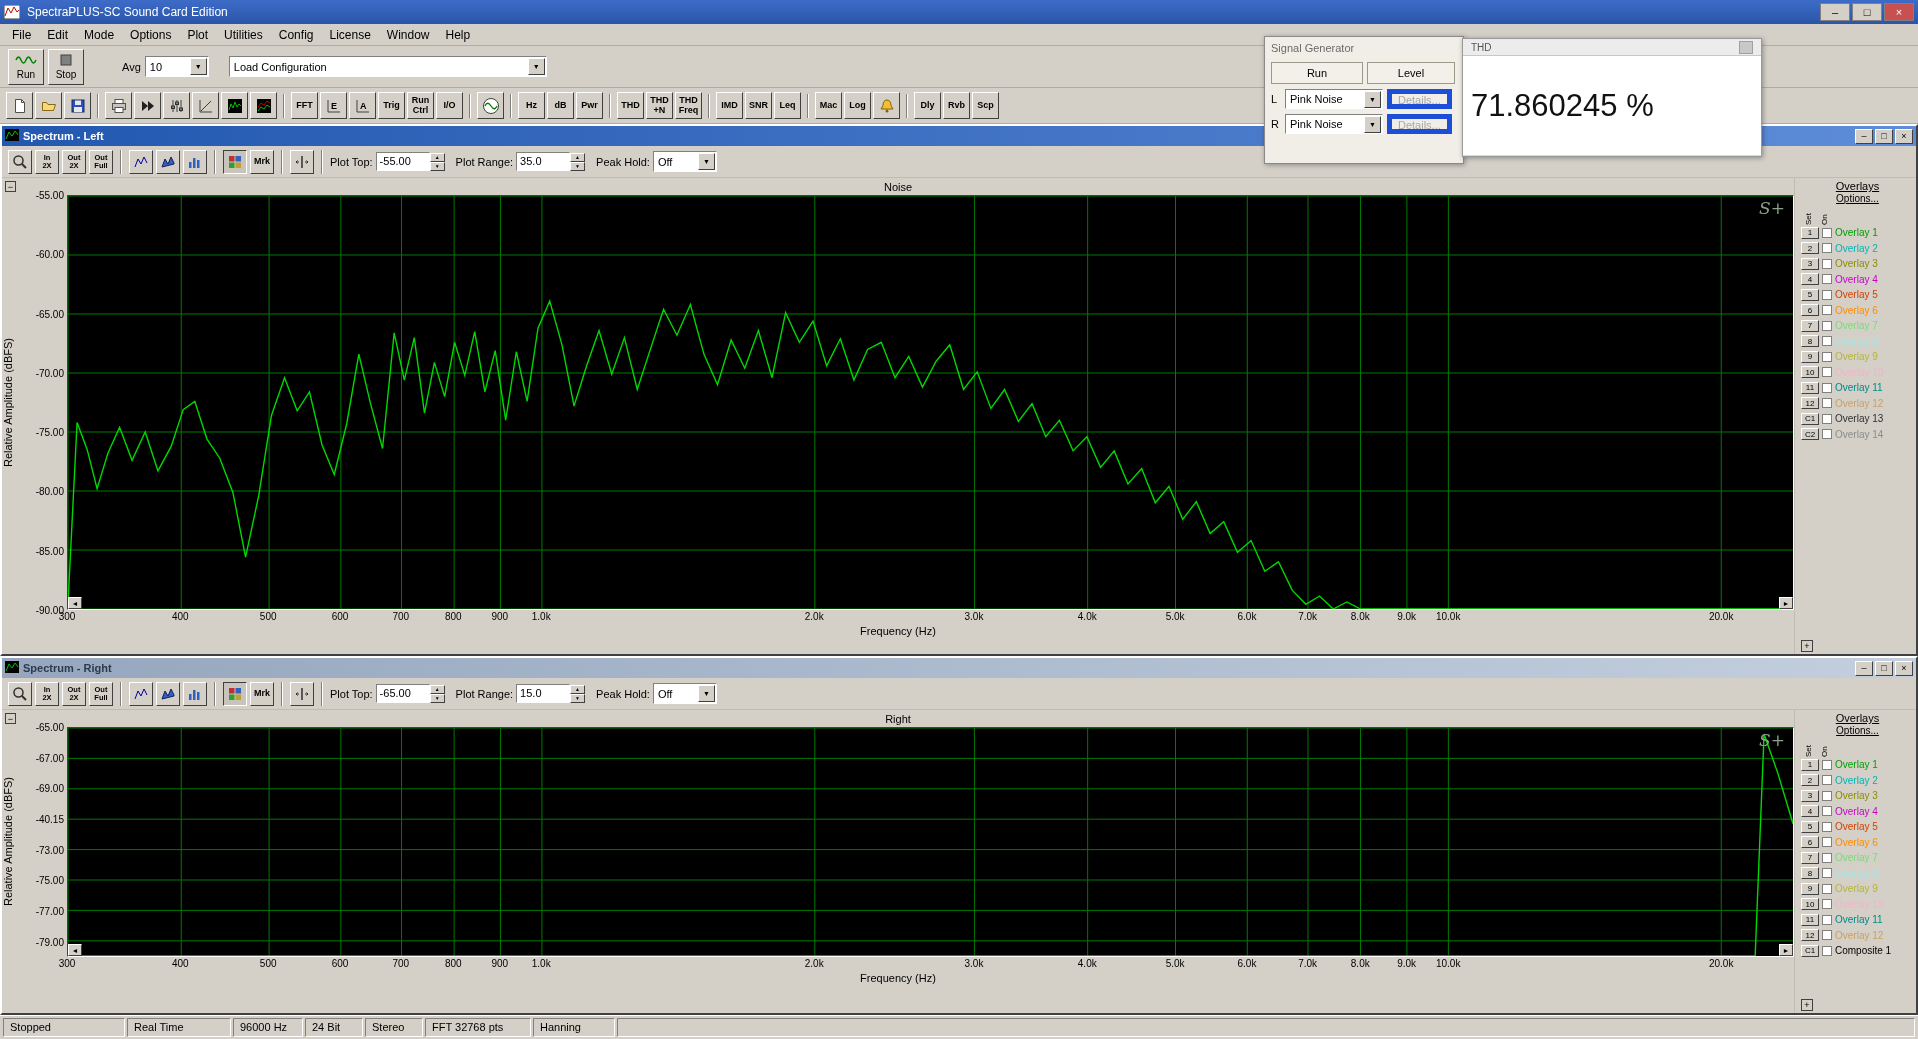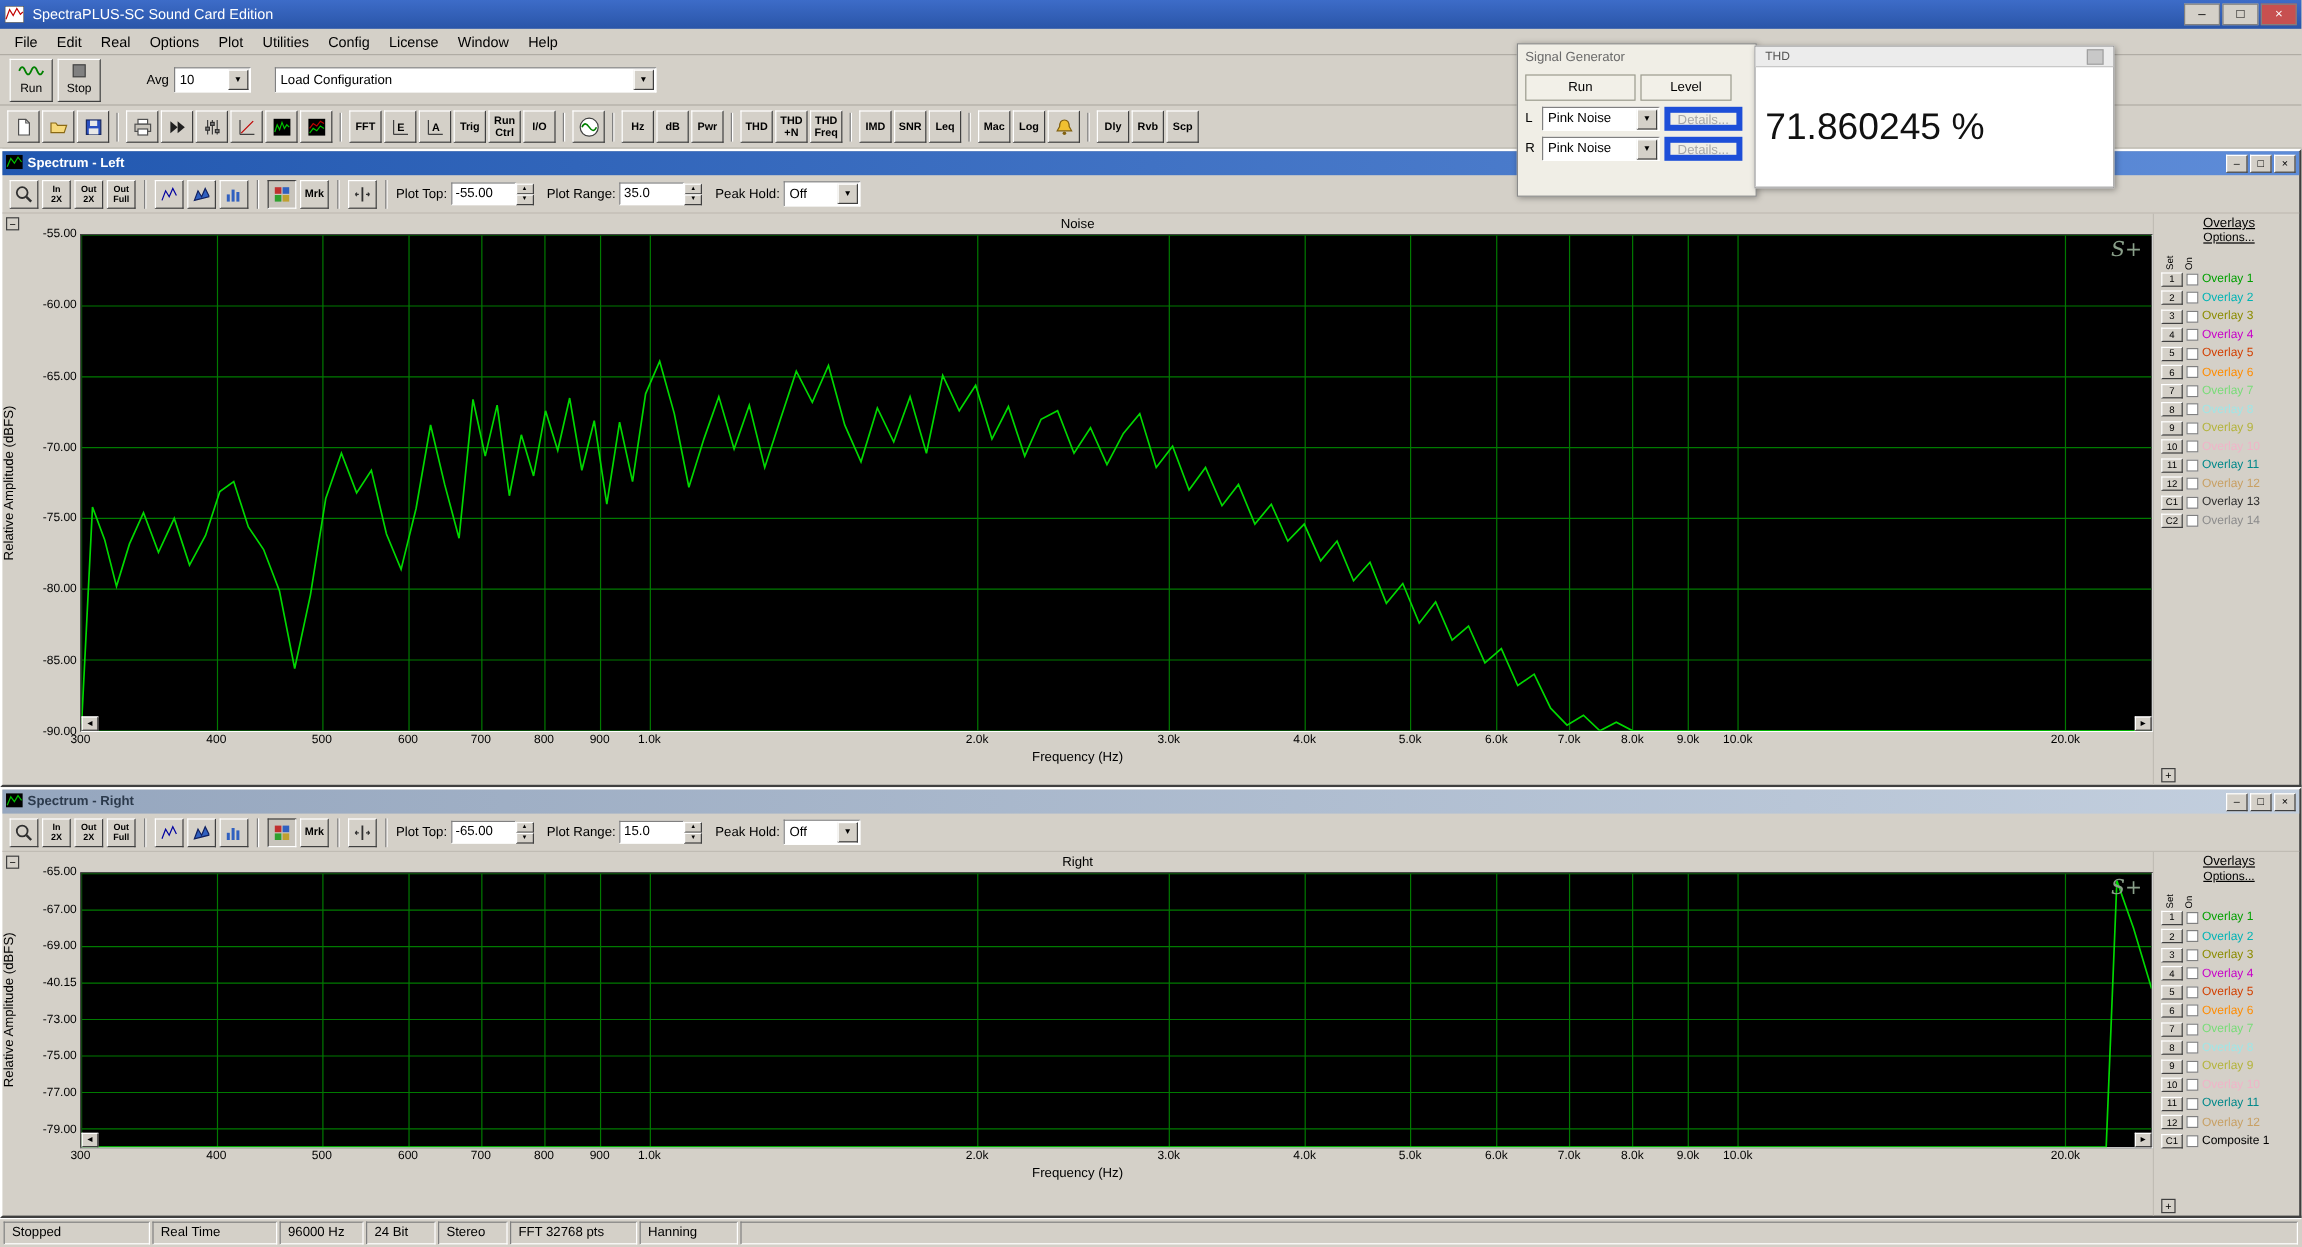--- a/index.html
+++ b/index.html
@@ -92,21 +92,21 @@
 .status-seg:nth-child(7){width:82px;}
 .status-seg.fill{flex:1;}
 
 
 .float-panel{position:absolute;z-index:40;box-shadow:1px 1px 5px rgba(0,0,0,0.35);}
 #signal-gen{left:1264px;top:36px;width:200px;height:128px;background:#f0eee6;border:1px solid #8a8a8a;display:flex;flex-direction:column;padding:2px 6px 6px;}
 .sg-title{font-size:11px;color:#6a6a6a;height:18px;padding-top:3px;}
 .sg-row{display:flex;align-items:center;gap:4px;margin-top:5px;}
 .btn-flat{background:#f2f0e8;border:1px solid #9a9a8c;height:22px;font-size:11px;padding:0 6px;}
 .sg-run{width:92px;}
-.sg-level{width:76px;}
+.sg-level{width:88px;}
 .sg-ch{font-size:11px;width:10px;}
 .sg-combo{width:98px;height:20px;}
 .details-btn{color:#a8a8a8;background:#f0eee6;border:5px solid #1d4ed8;height:20px;font-size:11px;padding:0 6px;}
 #thd-panel{left:1462px;top:38px;width:300px;height:119px;background:#fff;border:1px solid #9a9a9a;display:flex;flex-direction:column;}
 .thd-title{height:17px;background:#ececec;border-bottom:1px solid #c8c8c8;font-size:10px;color:#555;display:flex;align-items:center;padding:0 8px;flex:0 0 auto;}
 .thd-grip{margin-left:auto;width:14px;height:13px;background:#c8c8c8;border:1px solid #a0a0a0;}
 .thd-value{flex:1;display:flex;align-items:center;padding:0 8px;font-size:31px;color:#111;white-space:nowrap;}
 .thd-value.first{border-bottom:1px solid #d8d8d8;}
 </style>
 </head>
@@ -123,21 +123,21 @@
   <span class="win-btns">
     <button class="win-btn">–</button>
     <button class="win-btn">□</button>
     <button class="win-btn close">×</button>
   </span>
 </div>
 
 <div class="menubar">
     <div class="menu-item">File</div>
     <div class="menu-item">Edit</div>
-    <div class="menu-item">Real</div>
+    <div class="menu-item">Mode</div>
     <div class="menu-item">Options</div>
     <div class="menu-item">Plot</div>
     <div class="menu-item">Utilities</div>
     <div class="menu-item">Config</div>
     <div class="menu-item">License</div>
     <div class="menu-item">Window</div>
     <div class="menu-item">Help</div>
   </div>
 
 <div class="toolbar1">

